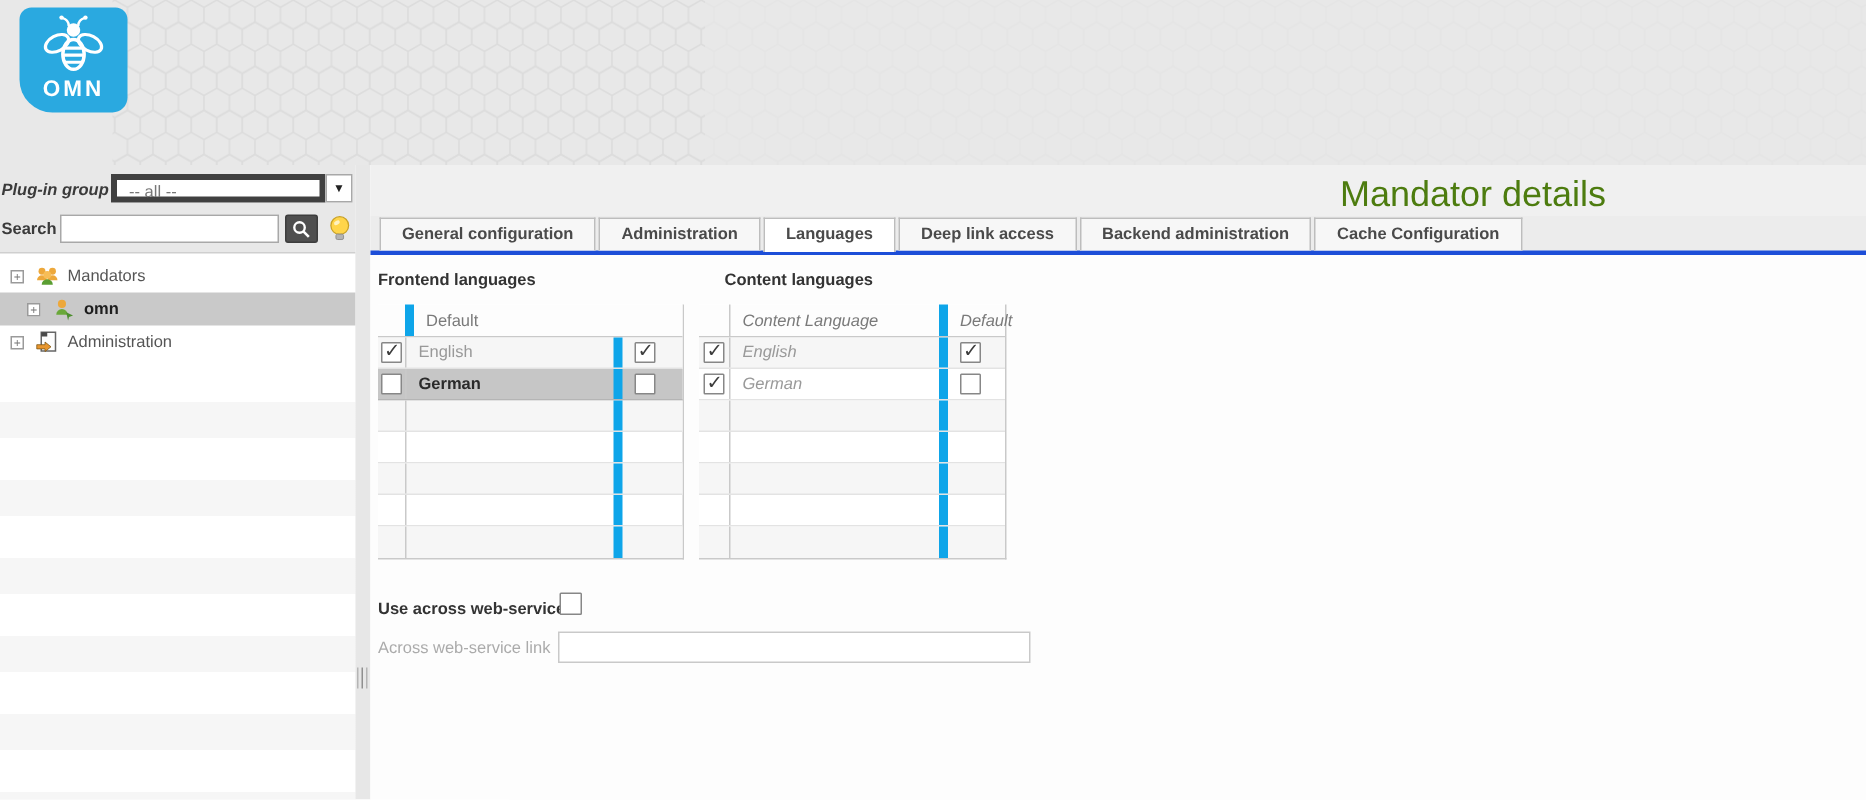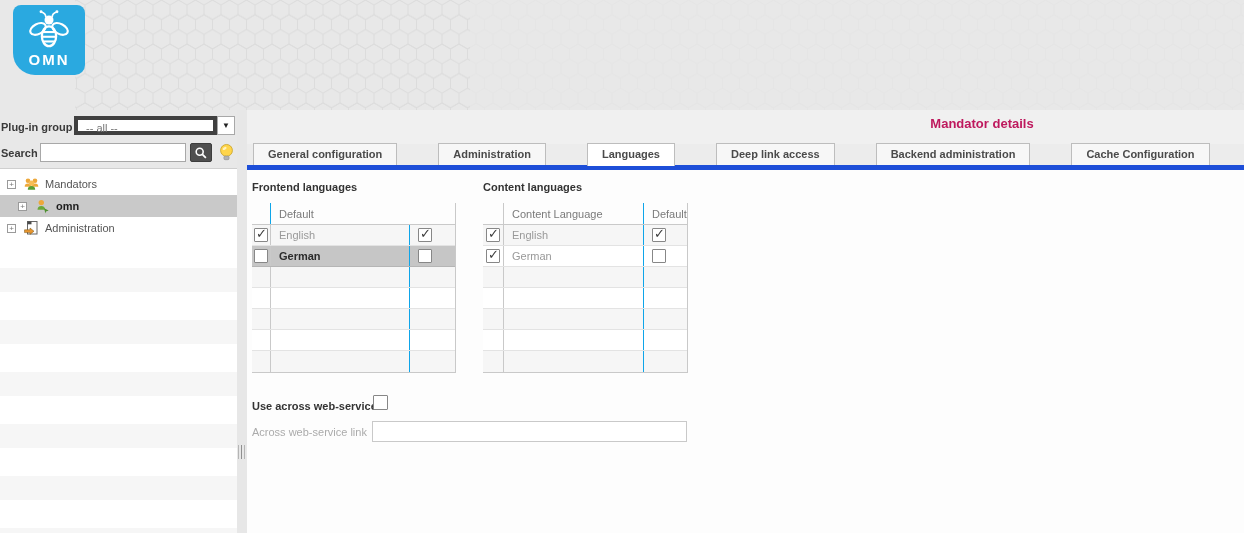--- a/index.html
+++ b/index.html
@@ -44,38 +44,38 @@
 
   
   .splitter { position:absolute; top:110px; left:237px; width:10px; height:423px; background:#e7e7e7; }
   .splitter-handle { position:absolute; top:335px; left:4px; width:1px; height:14px; background:#8f8f8f;
     box-shadow:-3px 0 0 #b5b5b5, 3px 0 0 #b5b5b5; cursor:col-resize; }
 
   
   .main { position:absolute; top:110px; left:247px; width:997px; height:423px; background:#fafafa; }
   .title-area { position:relative; height:34px; background:#f0f0f0; }
   .page-title { position:absolute; left:735px; top:6px; transform:translateX(-50%);
-    font-size:13px; font-weight:bold; color:#be185d; white-space:nowrap; }
-  .tabbar { position:relative; height:26px; background:#ececec; border-bottom:5px solid #1d4ed8;
-    display:flex; align-items:flex-end; padding-left:6px;gap:39px; }
+    font-size:24px; font-weight:normal; color:#4d7c0f; white-space:nowrap; }
+  .tabbar { position:relative; height:26px; background:#ececec; border-bottom:3px solid #1d4ed8;
+    display:flex; align-items:flex-end; padding-left:6px; }
   .tab { height:22px; line-height:21px; padding:0 14px; background:#f7f7f7; border:1px solid #bdbdbd;
     border-bottom:none; margin-right:2px; font-weight:bold; color:#4a4a4a; white-space:nowrap;
     cursor:pointer; flex:0 0 auto; }
   .tab.active { background:#fff; height:23px; margin-bottom:-1px; position:relative; z-index:2; }
   .content { position:absolute; top:60px; left:0; right:0; bottom:0; background:#fdfdfd; }
 
   .section-title { position:absolute; top:11px; font-weight:bold; color:#333; }
   .lang-table { position:absolute; top:33px; border-right:1px solid #c9c9c9; border-bottom:1px solid #c9c9c9; background:#fff; }
   .t-row { display:flex; height:21px; border-bottom:1px solid #e3e3e3; align-items:center; }
   .t-row:nth-child(even) { background:#f6f6f6; }
   .t-row.head { height:22px; border-bottom:1px solid #c9c9c9; background:#fdfdfd; color:#7a7a7a; }
   .t-row.sel { background:#c6c6c6; border-bottom:1px solid #b5b5b5; }
   .c-check { width:18px; display:flex; justify-content:center; align-items:center; align-self:stretch; }
   .c-lang  { width:139px; border-left:1px solid #c9c9c9; padding-left:8px; align-self:stretch; display:flex; align-items:center; }
-  .c-def   { width:46px; border-left:1px solid #0ea5e9; padding-left:8px; align-self:stretch; display:flex; align-items:center; }
+  .c-def   { width:46px; border-left:6px solid #0ea5e9; padding-left:8px; align-self:stretch; display:flex; align-items:center; }
   .ct .c-check { width:20px; }
   .ct .c-lang { width:140px; }
   .ct .c-def { width:44px; }
   .lang-name { color:#999; }
   .t-row.sel .lang-name { color:#2b2b2b; font-weight:bold; }
   .cbx { position:relative; width:14px; height:14px; border:1px solid #878787; background:#fff;
     border-radius:1px; cursor:pointer; flex:0 0 auto; }
   .cbx.checked::after { content:"✓"; position:absolute; left:1px; top:-3px; font-size:13px;
     font-weight:bold; color:#3c3c3c; }
 
@@ -114,21 +114,21 @@
         <ellipse cx="20" cy="26" rx="6.8" ry="9.5" fill="none" stroke="#fff" stroke-width="2.2"></ellipse>
         <path d="M13.6 22 h12.8" stroke="#fff" stroke-width="2"></path>
         <path d="M13.2 26.5 h13.6" stroke="#fff" stroke-width="2"></path>
         <path d="M14.4 31 h11.2" stroke="#fff" stroke-width="2"></path>
       </svg>
       <div class="logo-text">OMN</div>
     </div>
   </div>
 
   <div class="sidebar">
-    <div class="sb-label" style="left:1px; top:11px;">Plug-in group</div>
+    <div class="sb-label" style="left:1px; top:11px;font-style:italic;">Plug-in group</div>
     <div class="select-box">
       <span>-- all --</span>
     </div>
     <div class="select-btn">
       <span>▼</span>
     </div>
 
     <div class="sb-label" style="left:1px; top:37px;">Search</div>
     <input class="search-input" type="text" value="" style="">
     <div class="search-btn">
@@ -250,21 +250,21 @@
             <div class="c-def"></div>
           </div>
         <div class="t-row" style="border-bottom:none;">
             <div class="c-check"></div>
             <div class="c-lang"></div>
             <div class="c-def"></div>
           </div>
       </div>
 
       <div class="section-title" style="left:236px;">Content languages</div>
-      <div class="lang-table ct" style="left:236px; width:205px;">
+      <div class="lang-table ct" style="left:219px; width:205px;font-style:italic;">
         <div class="t-row head">
           <div class="c-check"></div>
           <div class="c-lang">Content Language</div>
           <div class="c-def">Default</div>
         </div>
         <div class="t-row">
           <div class="c-check">
               <div class="cbx checked"></div>
             </div>
           <div class="c-lang">

